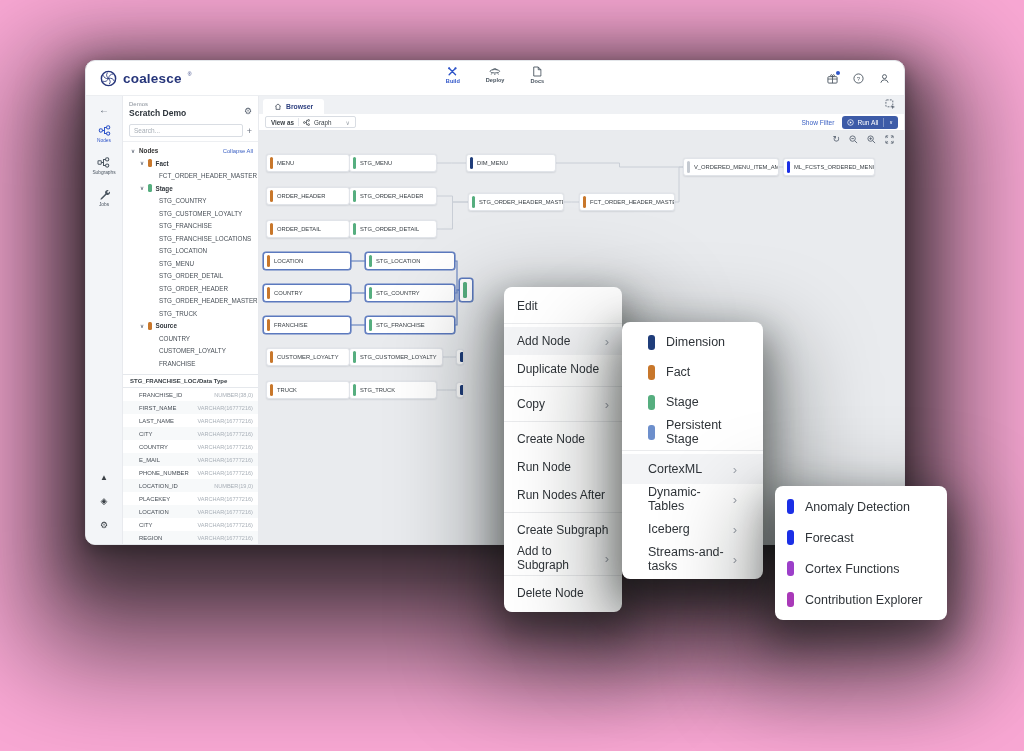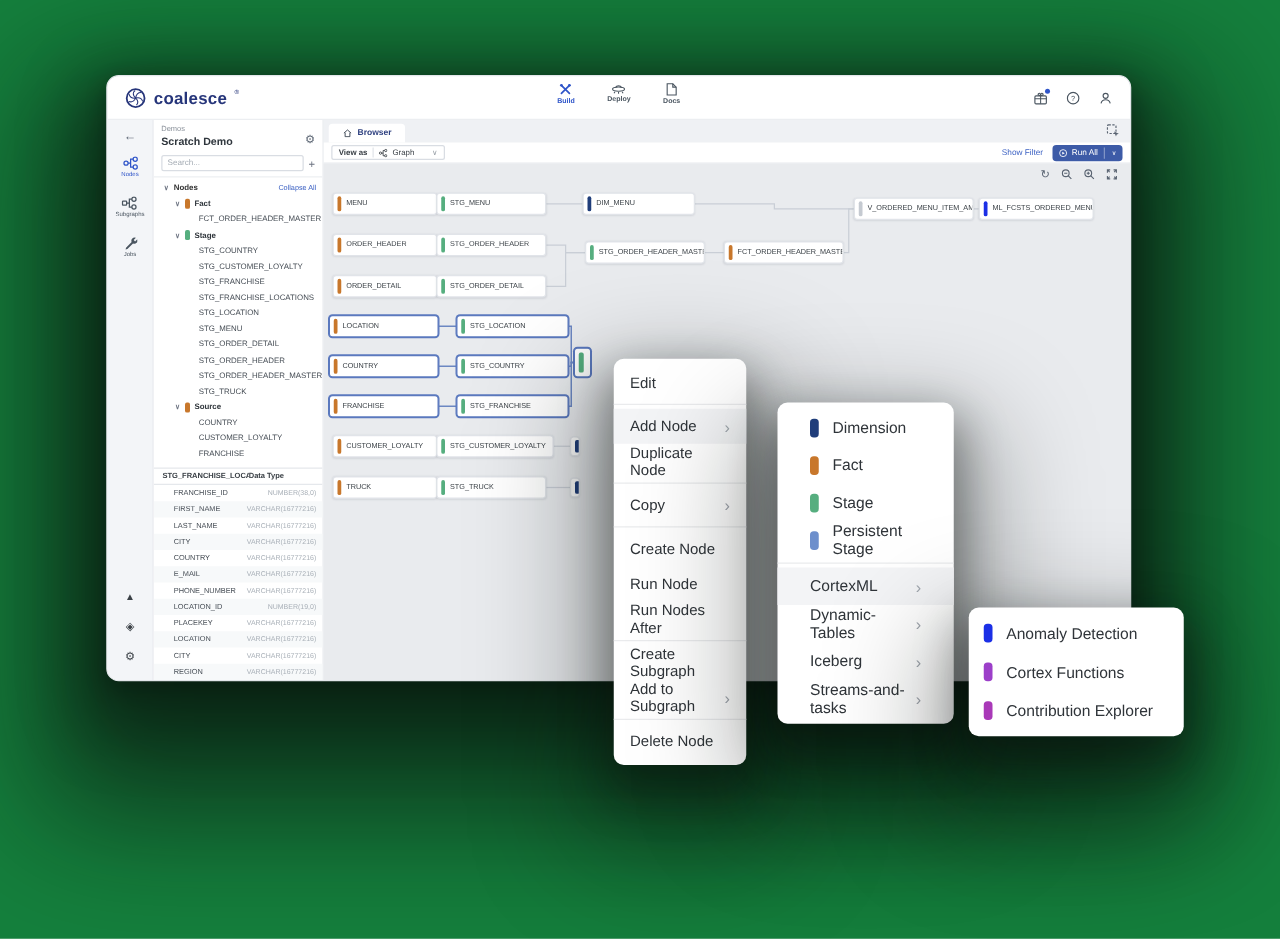--- a/index.html
+++ b/index.html
@@ -1,18 +1,18 @@
 <!DOCTYPE html>
 <html><head>
 <meta charset="utf-8">
 <style>
   *{box-sizing:border-box;margin:0;padding:0}
   html,body{width:1024px;height:751px;overflow:hidden;background:#fff;
     font-family:"Liberation Sans",sans-serif;-webkit-font-smoothing:antialiased}
-  .stage{position:absolute;inset:0;background:#15803d}
+  .stage{position:absolute;inset:0;background:#f9a8d4}
 
   
   .window{position:absolute;left:85px;top:60px;width:820px;height:485px;background:#fff;
     border-radius:10px;border:1px solid #E3E6EA;overflow:hidden;
     box-shadow:0 55px 105px 55px rgba(8,12,10,.60),0 20px 50px 18px rgba(8,12,10,.42),0 6px 16px rgba(8,12,10,.30)}
 
   
   .titlebar{height:35px;border-bottom:1px solid #ECEEF1;display:flex;align-items:center;padding:0 14px;position:relative}
   .brand{display:flex;align-items:center;gap:6px}
   .brand-name{font-size:13.5px;font-weight:bold;color:#26357A;letter-spacing:.2px}
@@ -96,21 +96,21 @@
   .glab{font-size:5.8px;color:#3A4046;white-space:nowrap;overflow:hidden}
 
   
   .menu{position:absolute;background:#fff;border-radius:8px;padding:5px 0;
     box-shadow:0 16px 36px 6px rgba(10,14,12,.40),0 42px 85px 28px rgba(10,14,12,.34)}
   .mitem{display:flex;align-items:center;color:#2F3439;cursor:pointer}
   .mitem.hl{background:#F3F4F6}
   .mchev{margin-left:auto;color:#A0A6AE}
   .mpill{width:7px;height:15px;border-radius:3px;margin-right:11px;flex:none}
   .mdiv{height:1px;background:#EAEBED;margin:3px 0}
-  #context-menu{left:491px;top:287px;width:106px;z-index:10}
+  #context-menu{left:504px;top:287px;width:118px;z-index:10}
   #context-menu .mitem{height:28px;padding:0 13px;font-size:12px}
   #context-menu .mchev{font-size:13px}
   #node-type-menu{left:622px;top:322px;width:141px;z-index:11}
   #node-type-menu .mitem{height:30px;padding:0 26px;font-size:12.5px}
   #node-type-menu .mchev{font-size:13px}
   #cortex-menu{left:775px;top:486px;width:172px;z-index:12}
   #cortex-menu .mitem{height:31px;padding:0 12px;font-size:12.5px}
 
   svg{display:block}
 </style>
@@ -575,20 +575,24 @@
         <span class="mlabel">Streams-and-tasks</span>
         <span class="mchev">›</span>
       </div>
     </div>
   <div class="menu" id="cortex-menu">
       <div class="mitem">
         <span class="mpill" style="background: rgb(27, 47, 230);"></span>
         <span class="mlabel">Anomaly Detection</span>
       </div>
       <div class="mitem">
+        <span class="mpill" style="background: rgb(27, 47, 230);"></span>
+        <span class="mlabel">Forecast</span>
+      </div>
+      <div class="mitem">
         <span class="mpill" style="background: rgb(156, 63, 201);"></span>
         <span class="mlabel">Cortex Functions</span>
       </div>
       <div class="mitem">
         <span class="mpill" style="background: rgb(169, 57, 184);"></span>
         <span class="mlabel">Contribution Explorer</span>
       </div>
     </div>
 </div>
 

